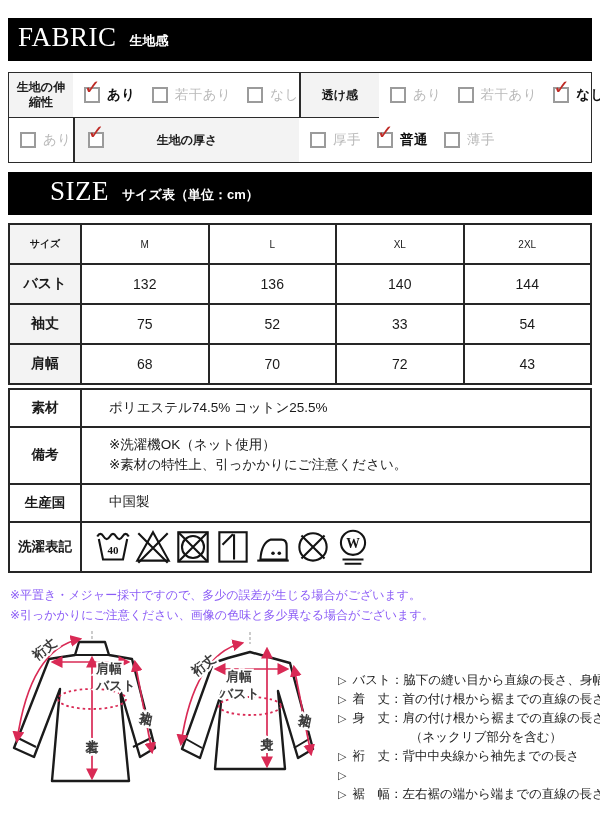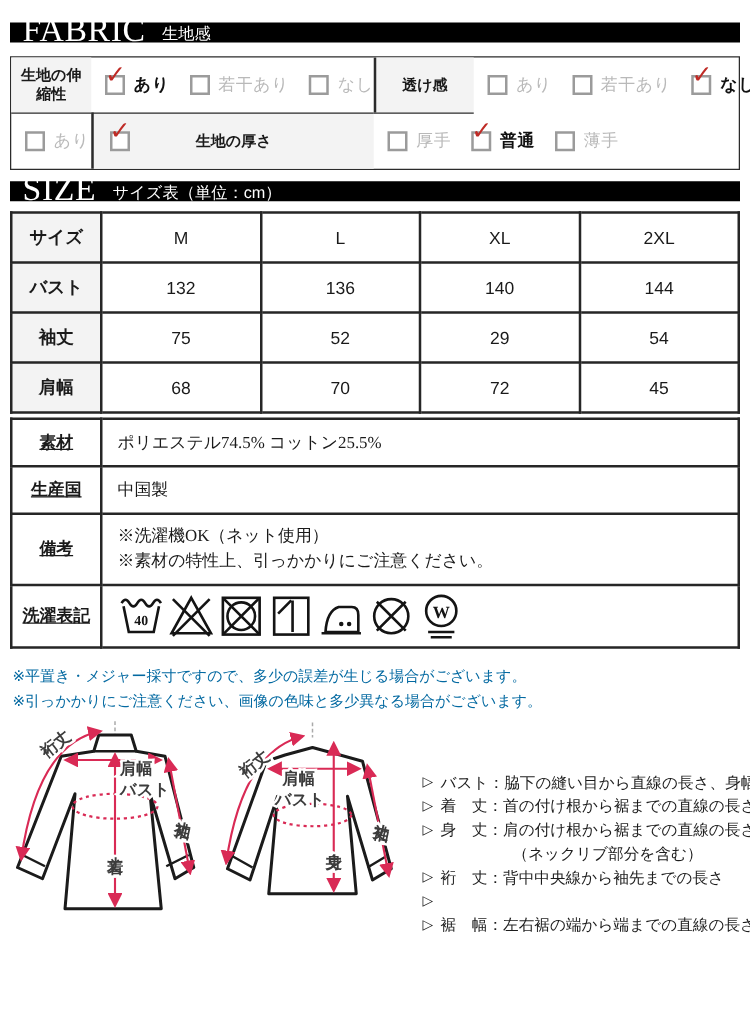--- a/index.html
+++ b/index.html
@@ -1,24 +1,24 @@
 <!DOCTYPE html>
 <html><head>
 <meta charset="utf-8">
 <style>
   html,body{margin:0;padding:0;}
   body{width:600px;height:823px;background:#fff;color:#1a1a1a;
        font-family:"Liberation Sans","DejaVu Sans",sans-serif;overflow:hidden;}
   .wrap{padding:18px 8px 0;}
 
   
-  .band{height:16px;background:#000;display:flex;align-items:center;}
+  .band{height:43px;background:#000;display:flex;align-items:center;}
   .band-en{font-family:"Liberation Serif","DejaVu Serif",serif;color:#fff;font-size:27px;
            line-height:1;padding:0 0 4px 10px;letter-spacing:.5px;}
-  .band-jp{color:#fff;font-size:13px;margin-left:13px;font-weight:400;padding-top:2px;}
+  .band-jp{color:#fff;font-size:13px;margin-left:13px;font-weight:700;padding-top:2px;}
 
   
   .fab{margin-top:11px;border:1.5px solid #2b2b2b;display:grid;
        grid-template-columns:64px 1fr 80px 1fr;}
   .fab-cell{min-height:40px;display:flex;align-items:center;}
   .fab-label{background:#f3f3f3;justify-content:center;text-align:center;
              font-size:12px;font-weight:700;line-height:1.25;padding:2px;}
   .fab-opts{padding-left:11px;gap:16px;}
   .fab-div{border-left:2px solid #2b2b2b;}
   .fab-r2{border-top:1.5px solid #2b2b2b;}
@@ -28,33 +28,33 @@
   .tick{display:none;position:absolute;left:-2px;top:-12px;color:#bf2b26;
         font-size:20px;font-weight:700;line-height:1;}
   .opt.on .tick{display:block;}
   .opt-label{font-size:13.5px;color:#b9b9b9;letter-spacing:.5px;white-space:nowrap;}
   .opt.on .opt-label{color:#111;font-weight:700;}
 
   
   table{border-collapse:collapse;width:100%;table-layout:fixed;}
   .size-table{margin-top:8px;}
   .size-table td{border:2px solid #262626;text-align:center;height:36px;font-size:14px;}
-  .size-table .hdr td{height:36px;font-size:14px;}
+  .size-table .hdr td{height:36px;font-size:10px;}
   .rowhead{background:#f3f3f3;font-weight:700;font-size:13px;}
   .info-table{margin-top:3px;}
   .info-table td{border:2px solid #262626;font-size:13.5px;}
-  .info-label{text-align:center;font-weight:700;font-size:13px;text-decoration:underline;}
-  .info-value{padding:7px 12px;line-height:1.5;font-family:Liberation Serif, serif;}
+  .info-label{text-align:center;font-weight:700;font-size:13px;}
+  .info-value{padding:7px 27px;line-height:1.5;}
   .care-cell{padding:4px 0 2px 12px;}
   .care-icons{display:flex;align-items:flex-end;gap:2px;font-family:Liberation Serif, serif;}
   .ci{width:38px;height:42px;}
   .li{stroke:#141414;stroke-width:2;fill:none;}
 
   
-  .notes{margin:12px 0 0 2px;font-size:12px;line-height:1.7;color:#0369a1;}
+  .notes{margin:12px 0 0 2px;font-size:12px;line-height:1.7;color:#8b5cf6;}
 
   
   .bottom{display:flex;margin-top:4px;}
   .fig{width:160px;height:180px;flex:none;font-family:inherit;}
   .g-outline{fill:#fff;stroke:#1b1b1b;stroke-width:2.4;stroke-linejoin:round;}
   .g-line{stroke:#1b1b1b;stroke-width:2;fill:none;}
   .g-meas{stroke:#d92a55;stroke-width:1.7;fill:none;}
   .g-dot{stroke:#d92a55;stroke-width:1.8;fill:none;stroke-dasharray:2.5 3;}
   .g-dash{stroke:#aaa;stroke-width:1.2;stroke-dasharray:3 2;fill:none;}
   .g-lab{font-size:13px;font-weight:700;fill:#3c3c3c;stroke:#fff;stroke-width:4px;paint-order:stroke;}
@@ -135,21 +135,21 @@
           </span>
         <span class="opt-label">普通</span>
       </span>
       <span class="opt">
         <span class="box"></span>
         <span class="opt-label">薄手</span>
       </span>
     </div>
   </div>
 
-  <div class="band" style="margin-top:9px;">
+  <div class="band" style="margin-top:9px;padding-left:32px;">
     <span class="band-en">SIZE</span>
     <span class="band-jp">サイズ表（単位：cm）</span>
   </div>
 
   <table class="size-table">
     <colgroup>
         <col style="width:72px">
         <col>
         <col>
         <col>
@@ -167,53 +167,53 @@
       <td class="rowhead">バスト</td>
       <td>132</td>
       <td>136</td>
       <td>140</td>
       <td>144</td>
     </tr>
     <tr>
       <td class="rowhead">袖丈</td>
       <td>75</td>
       <td>52</td>
-      <td>29</td>
+      <td>33</td>
       <td>54</td>
     </tr>
     <tr>
       <td class="rowhead">肩幅</td>
       <td>68</td>
       <td>70</td>
       <td>72</td>
-      <td>45</td>
+      <td>43</td>
     </tr>
   </tbody>
     </table>
 
   <table class="info-table">
     <colgroup>
         <col style="width:72px">
         <col>
       </colgroup>
     <tbody>
         <tr>
       <td class="info-label" style="height:34px">素材</td>
       <td class="info-value">ポリエステル74.5% コットン25.5%</td>
     </tr>
     <tr>
-      <td class="info-label" style="height:34px">生産国</td>
-      <td class="info-value">中国製</td>
-    </tr>
-    <tr>
       <td class="info-label" style="height:44px">備考</td>
       <td class="info-value">
         <div>※洗濯機OK（ネット使用）</div>
         <div>※素材の特性上、引っかかりにご注意ください。</div>
       </td>
+    </tr>
+    <tr>
+      <td class="info-label" style="height:34px">生産国</td>
+      <td class="info-value">中国製</td>
     </tr>
     <tr>
       <td class="info-label" style="height:42px">洗濯表記</td>
       <td class="care-cell">
         <div class="care-icons">
           <svg class="ci" viewBox="0 0 36 40">
             <path class="li" d="M3,9 q3,-5 6,0 q3,5 6,0 q3,-5 6,0 q3,5 6,0 q3,-5 6,0"></path>
             <path class="li" d="M4.5,11.5 L8.5,31 L27.5,31 L31.5,11.5"></path>
             <text x="18" y="26" text-anchor="middle" font-size="10.5" font-weight="700" fill="#141414">40</text>
           </svg>

